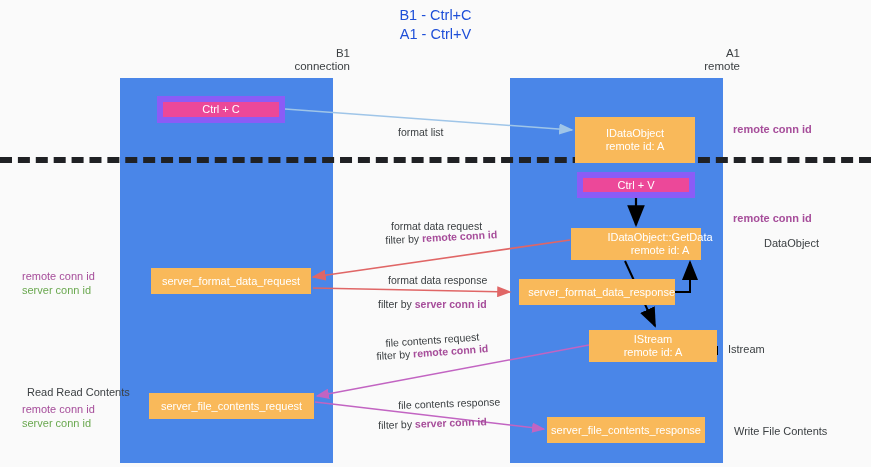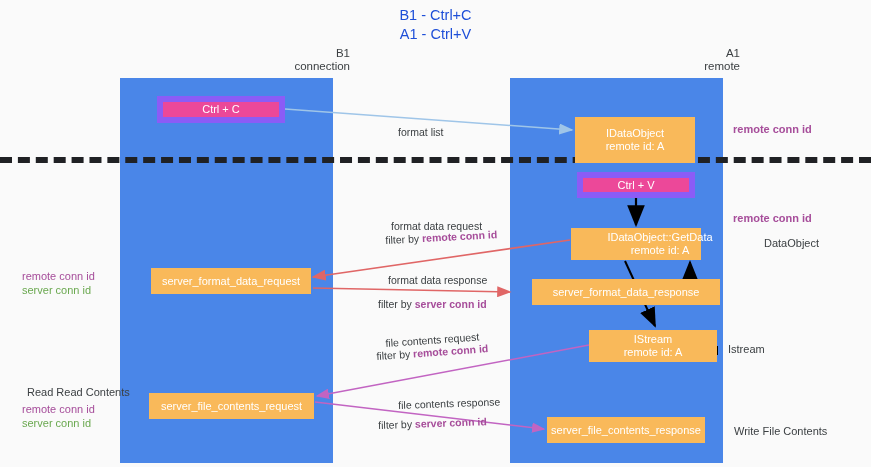--- a/index.html
+++ b/index.html
@@ -48,21 +48,21 @@
   }
   .box.green{background:#ec4899;border:6px solid #8b5cf6;}
   .box.orange{background:#f9b95a;}
   .box .l2{font-size:11px;}
 
   .bx-ctrlc     {left:157px;top:96px;width:128px;height:27px;}
   .bx-idataobj  {left:575px;top:117px;width:120px;height:46px;}
   .bx-ctrlv     {left:577px;top:172px;width:118px;height:26px;align-items:center;}
   .bx-getdata   {left:571px;top:228px;width:130px;height:32px;padding-left:48px;}
   .bx-sfdreq    {left:151px;top:268px;width:160px;height:26px;}
-  .bx-sfdresp   {left:532px;top:279px;width:188px;height:26px;}
+  .bx-sfdresp   {left:519px;top:279px;width:156px;height:26px;align-items:flex-end;}
   .bx-istream   {left:589px;top:330px;width:128px;height:32px;}
   .bx-sfcreq    {left:149px;top:384px;width:165px;height:26px;margin-top:9px;}
   .bx-sfcresp   {left:547px;top:417px;width:158px;height:26px;}
 
   
   .side{font-size:11px;line-height:14px;}
   .side.bold{font-weight:bold;}
   .purple{color:#a64d9a;}
   .green-t{color:#6aa84f;}
   .dark{color:#3c4043;}

